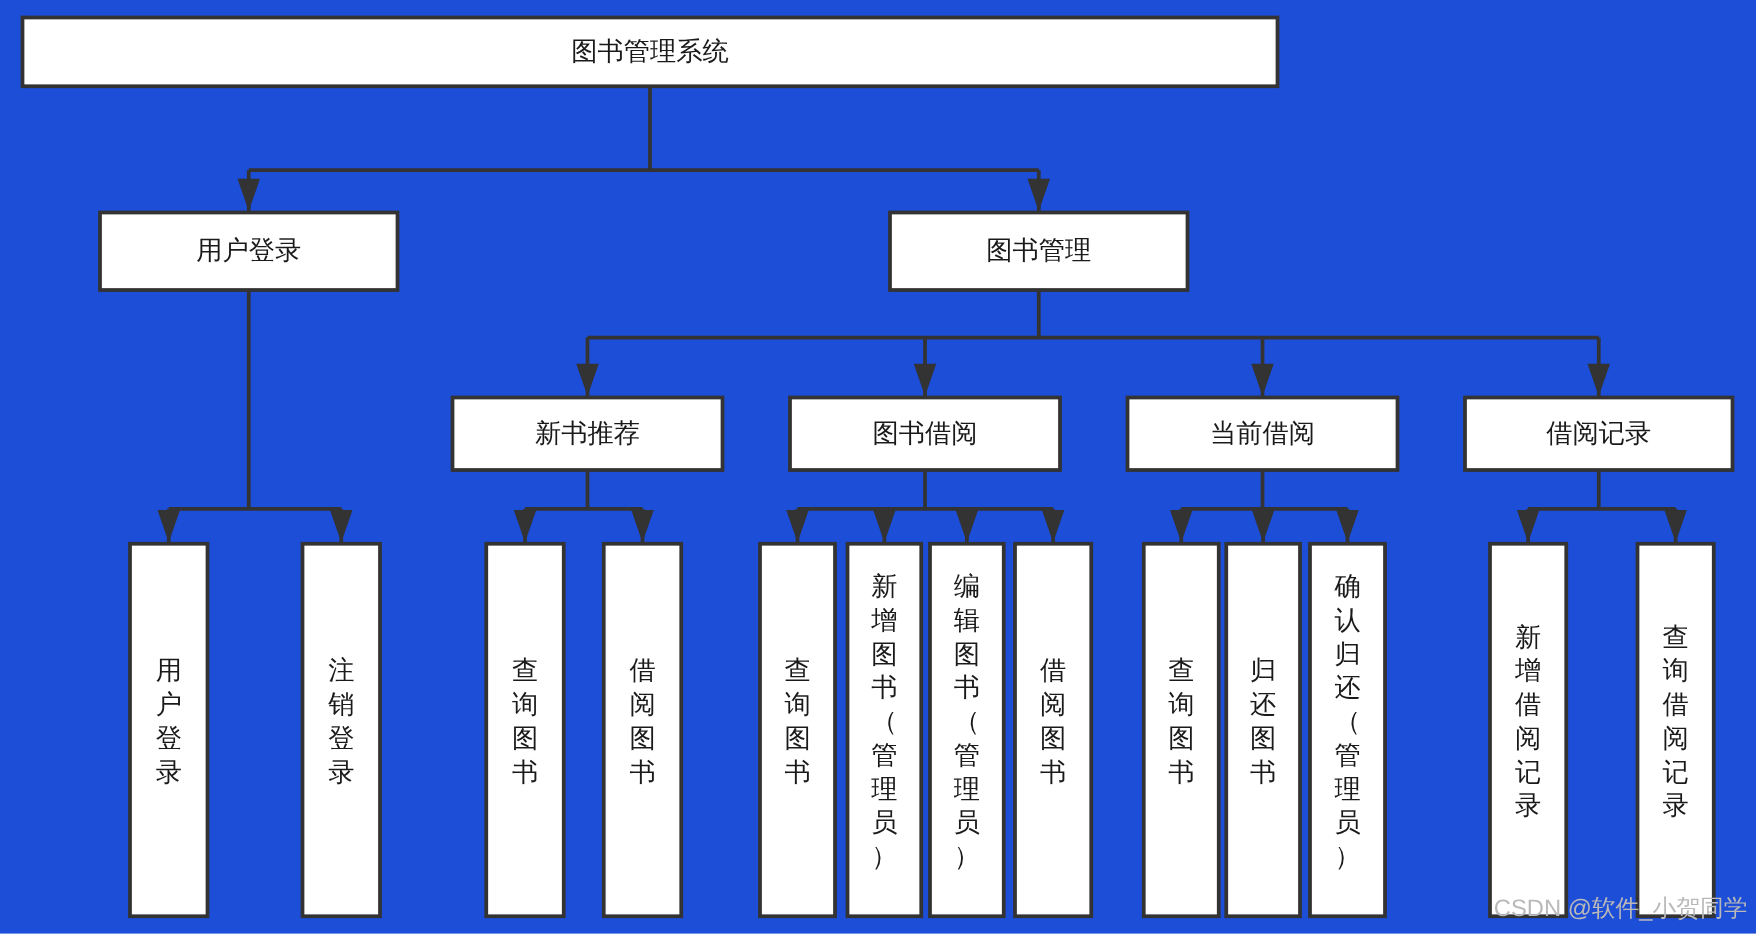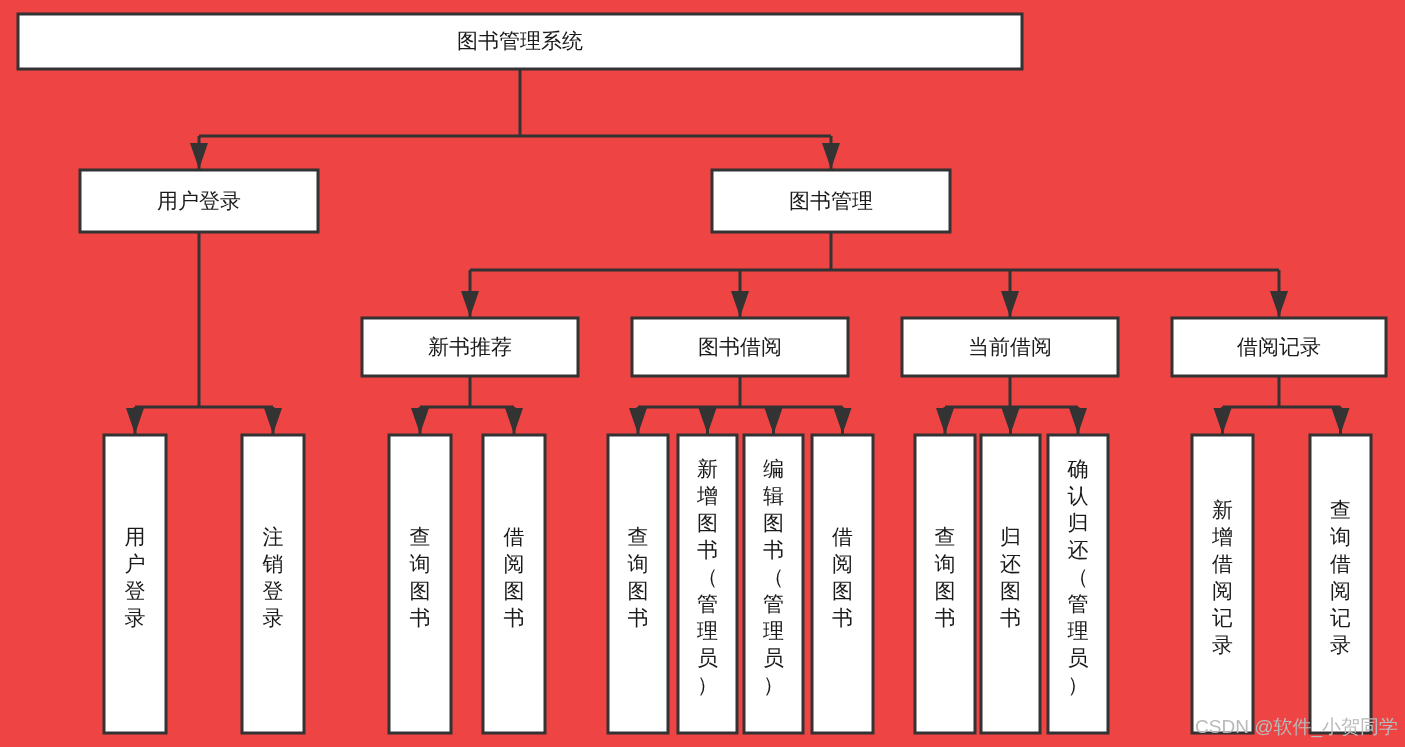--- a/index.html
+++ b/index.html
@@ -11,21 +11,21 @@
   body {
     width: 1405px;
     height: 747px;
     font-family: "Liberation Sans", "DejaVu Sans", sans-serif;
     overflow: hidden;
   }
   #diagram-root {
     position: relative;
     width: 1405px;
     height: 747px;
-    background: #ef4444;
+    background: #1d4ed8;
   }
   svg.diagram-canvas {
     position: absolute;
     left: 0;
     top: 0;
     width: 1405px;
     height: 747px;
     display: block;
   }
   .node-box {

